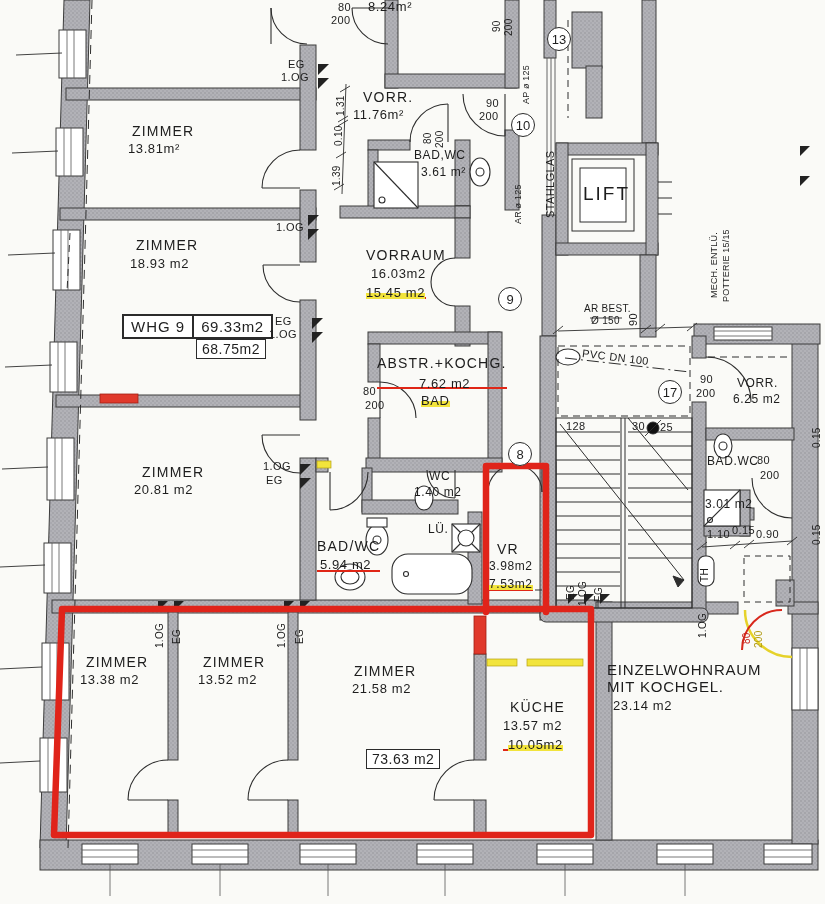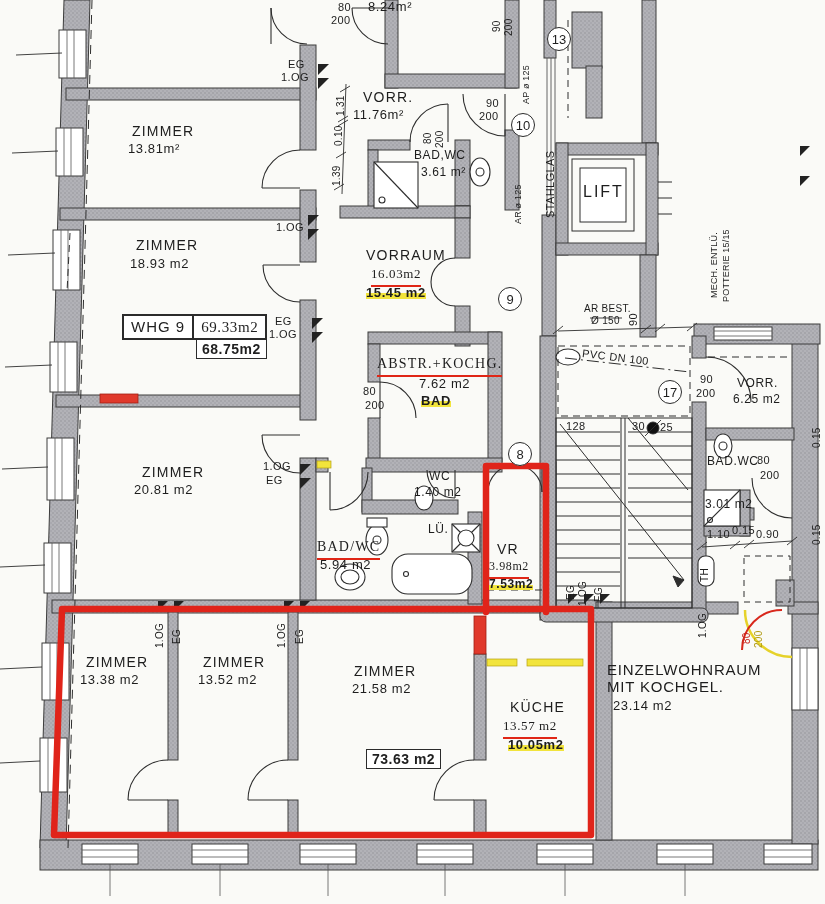--- a/index.html
+++ b/index.html
@@ -4,25 +4,25 @@
 <style>
   html,body{margin:0;padding:0;background:#ffffff;}
   .plan{position:relative;width:825px;height:904px;background:#fafaf7;overflow:hidden;
         font-family:"Liberation Sans",sans-serif;color:#1f1f1f;}
   .plan svg{position:absolute;left:0;top:0;z-index:1;}
   .L{position:absolute;z-index:2;white-space:nowrap;font-family:"Liberation Sans",sans-serif;
      color:#1d1d1d;font-size:13px;letter-spacing:.6px;line-height:1.05;}
   .s9{font-size:9px;letter-spacing:.2px}.s10{font-size:10px;letter-spacing:.3px}
   .s11{font-size:11px;letter-spacing:.4px}.s12{font-size:12px}
   .s14{font-size:14px;letter-spacing:1.2px}.s15{font-size:15px;letter-spacing:.8px}
-  .s18{font-size:16px;letter-spacing:2px}
+  .s18{font-size:19px;letter-spacing:2px}
   .v{transform-origin:0 0;transform:rotate(-90deg);}
   .tilt{transform:rotate(7deg);}
-  .ru{border-bottom:2.5px solid #e02616;padding-bottom:4px;font-family:Liberation Serif, serif;}
-  .yh{background:linear-gradient(180deg,rgba(0,0,0,0) 52%,#f2e43c 52%,#f2e43c 90%,rgba(0,0,0,0) 90%);font-weight:bold;}
+  .ru{border-bottom:2.5px solid #e02616;padding-bottom:16px;}
+  .yh{background:linear-gradient(180deg,rgba(0,0,0,0) 52%,#f2e43c 52%,#f2e43c 90%,rgba(0,0,0,0) 90%);}
   .redtx{color:#c8281e;}
   .yeltx{color:#b09a10;}
   .cn{position:absolute;z-index:2;width:22px;height:22px;border:1.6px solid #2b2b2b;border-radius:50%;
       background:#fff;display:flex;align-items:center;justify-content:center;
       font-size:13px;font-family:"Liberation Sans",sans-serif;}
   .wbox{position:absolute;z-index:2;display:flex;border:2px solid #2b2b2b;background:#fff;align-items:stretch;}
   .wc1{padding:2px 7px;border-right:2px solid #2b2b2b;font-size:15px;letter-spacing:1px;}
   .wc2{padding:2px 7px;font-size:15px;letter-spacing:.6px;}
   .wrev{position:absolute;z-index:2;border:1.5px solid #2b2b2b;background:#fff;padding:1px 5px;
         font-size:14px;letter-spacing:.5px;}

